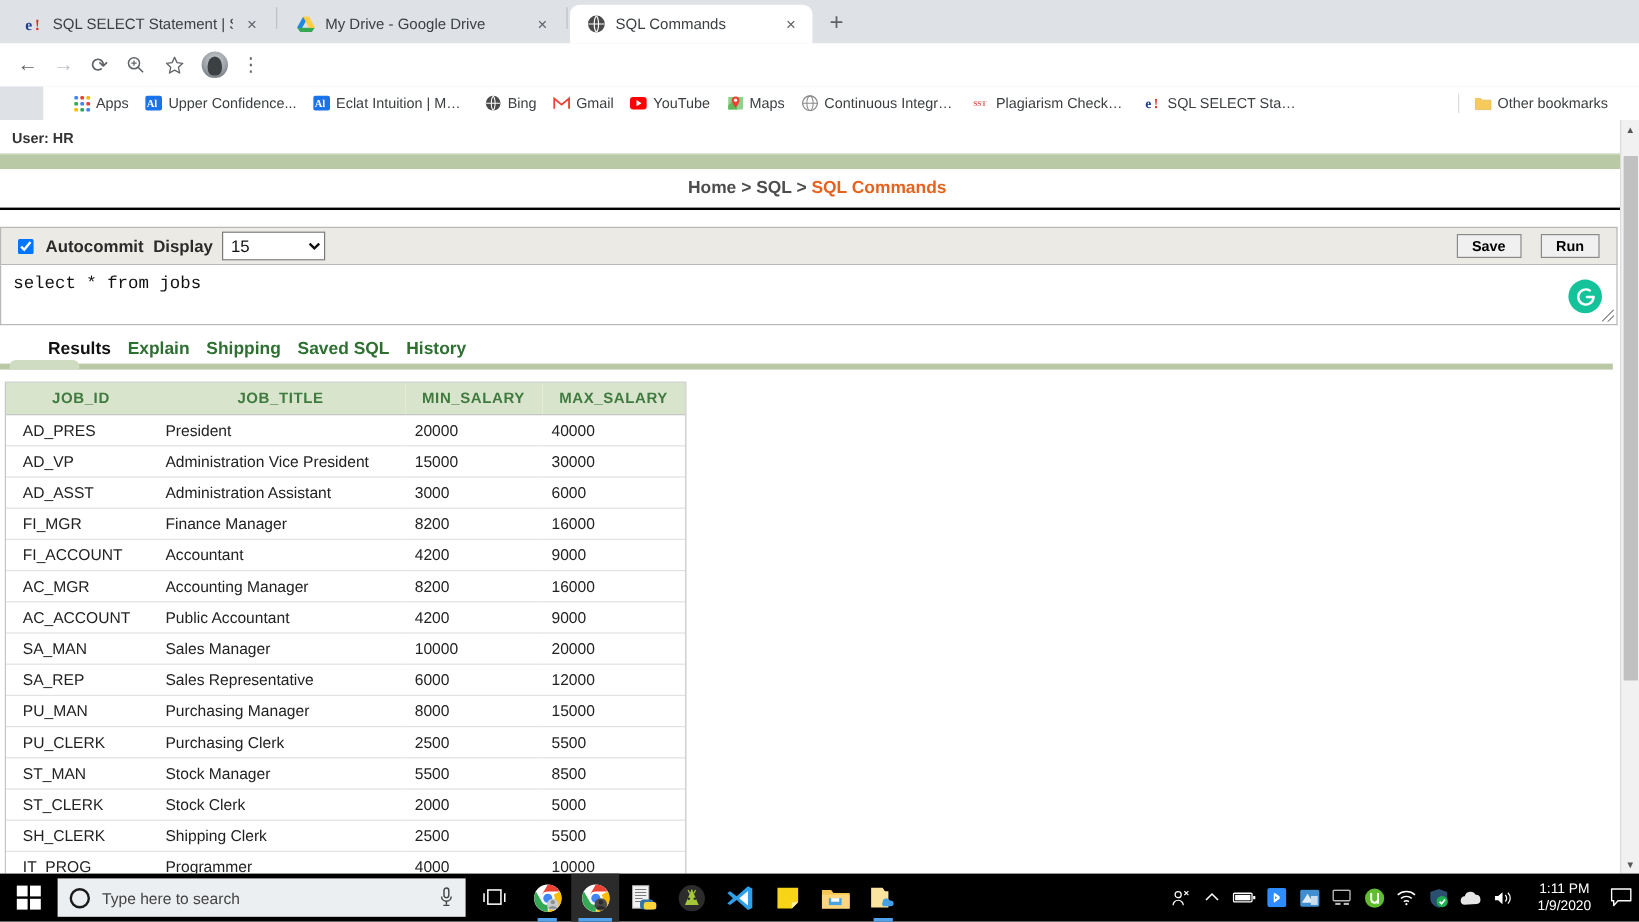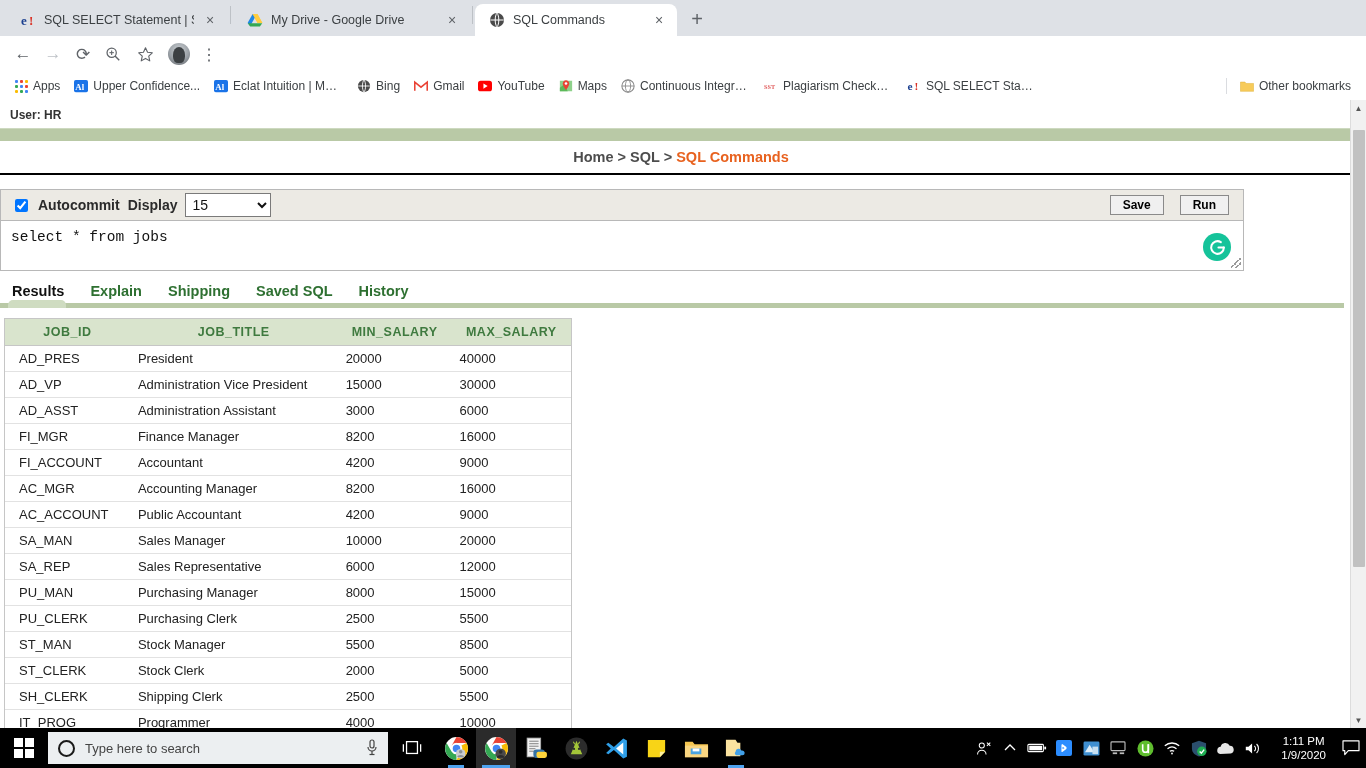--- a/index.html
+++ b/index.html
@@ -50,21 +50,21 @@
     background: radial-gradient(circle at 50% 35%, #cfd3d6 0%, #9aa0a6 55%, #5f6368 100%);
     margin: 0 6px; overflow: hidden; position: relative;
   }
   .avatar::after {
     content: ""; position: absolute; left: 5px; top: 4px; width: 12px; height: 16px;
     background: #3c4043; border-radius: 50% 50% 40% 40%;
   }
   .kebab { width: 22px; color: #5f6368; font-size: 16px; text-align: center; letter-spacing: 0; }
 
   .bookmarks { height: 28px; background: #ffffff; display: flex; align-items: center;
-               padding: 0 8px; font-size: 12px; color: #3c4043; overflow: hidden; }
+               padding: 0 19px; font-size: 12px; color: #3c4043; overflow: hidden; margin-left: 36px; }
   .bm { display: flex; align-items: center; gap: 5px; padding: 2px 7px; white-space: nowrap; }
   .bm-label { max-width: 110px; overflow: hidden; text-overflow: ellipsis; }
   .bm-sep { width: 1px; height: 16px; background: #dadce0; margin: 0 6px; }
   .bm-spacer { flex: 1; }
   .apps-grid { display: grid; grid-template-columns: repeat(3, 3px); grid-template-rows: repeat(3, 3px);
                gap: 2px; }
   .apps-grid i { width: 3px; height: 3px; background: #5f6368; border-radius: 1px; display: block; }
   .apps-grid i:nth-child(1){background:#4285f4}.apps-grid i:nth-child(2){background:#ea4335}
   .apps-grid i:nth-child(3){background:#fbbc04}.apps-grid i:nth-child(4){background:#34a853}
   .apps-grid i:nth-child(5){background:#4285f4}.apps-grid i:nth-child(6){background:#ea4335}
@@ -81,21 +81,21 @@
   .apex-toplinks { text-align: right; padding: 0 44px 0 0; font-size: 12px; height: 16px; }
   .apex-user { font-size: 12px; color: #333; padding: 6px 0 6px 10px; font-weight: bold; }
   .apex-greenbar { height: 13px; background: #b9c9a6; border-top: 1px solid #cdd9c0; }
   .apex-breadcrumb {
     padding: 8px 0 8px 12px; font-size: 14.5px; font-weight: bold; color: #4d4d4d;
     border-bottom: 2px solid #000; background: #fff; text-align: center;
   }
   .apex-breadcrumb a { color: #4d4d4d; text-decoration: none; }
   .apex-breadcrumb .current { color: #e8621f; }
 
-  .sqlpanel { margin: 14px 0 0 0; width: 1244px; }
+  .sqlpanel { margin: 14px 0 0 0; width: 1348px; }
   .sqlbar {
     background: #eceae4; border: 1px solid #b8b8b8; height: 32px;
     display: flex; align-items: center; padding: 0 6px; gap: 8px;
   }
   .sqlbar label { font-size: 14px; font-weight: bold; color: #2b2b2b; }
   .sqlbar input[type=checkbox] { width: 13px; height: 13px; margin: 0 2px 0 8px; vertical-align: middle; }
   .disp-select {
     width: 86px; height: 24px; font-size: 14px; font-family: "Liberation Sans", sans-serif;
     border: 1px solid #7a7a7a; background: #fff; padding: 0 2px; color: #111;
   }
@@ -118,21 +118,21 @@
     background: #15c39a; display: flex; align-items: center; justify-content: center;
   }
   .resize-grip {
     position: absolute; right: 2px; bottom: 2px; width: 10px; height: 10px;
     background:
       linear-gradient(135deg, transparent 0 45%, #9a9a9a 45% 55%, transparent 55% 100%),
       linear-gradient(135deg, transparent 0 70%, #9a9a9a 70% 80%, transparent 80% 100%);
   }
 
   .rstabs-wrap { margin-top: 12px; width: 1344px; }
-  .rstabs { display: flex; align-items: baseline; gap: 26px; padding-left: 12px; font-size: 14.5px; font-weight: bold; }
+  .rstabs { display: flex; align-items: baseline; gap: 14px; padding-left: 12px; font-size: 14.5px; font-weight: bold; margin-left: 28px; }
   .rstab { color: #2e7031; }
   .rstab.active { color: #111; }
   .rstab-rule { height: 5px; background: #b9c9a6; margin-top: 4px; position: relative; }
   .rstab-rule::after {
     content: ""; position: absolute; left: 8px; top: -3px; width: 58px; height: 8px;
     background: #cfdcc1; border-radius: 5px 5px 0 0;
   }
 
   .results-box {
     margin-top: 10px; width: 568px; border: 1px solid #c6c6c6; background: #fff;

